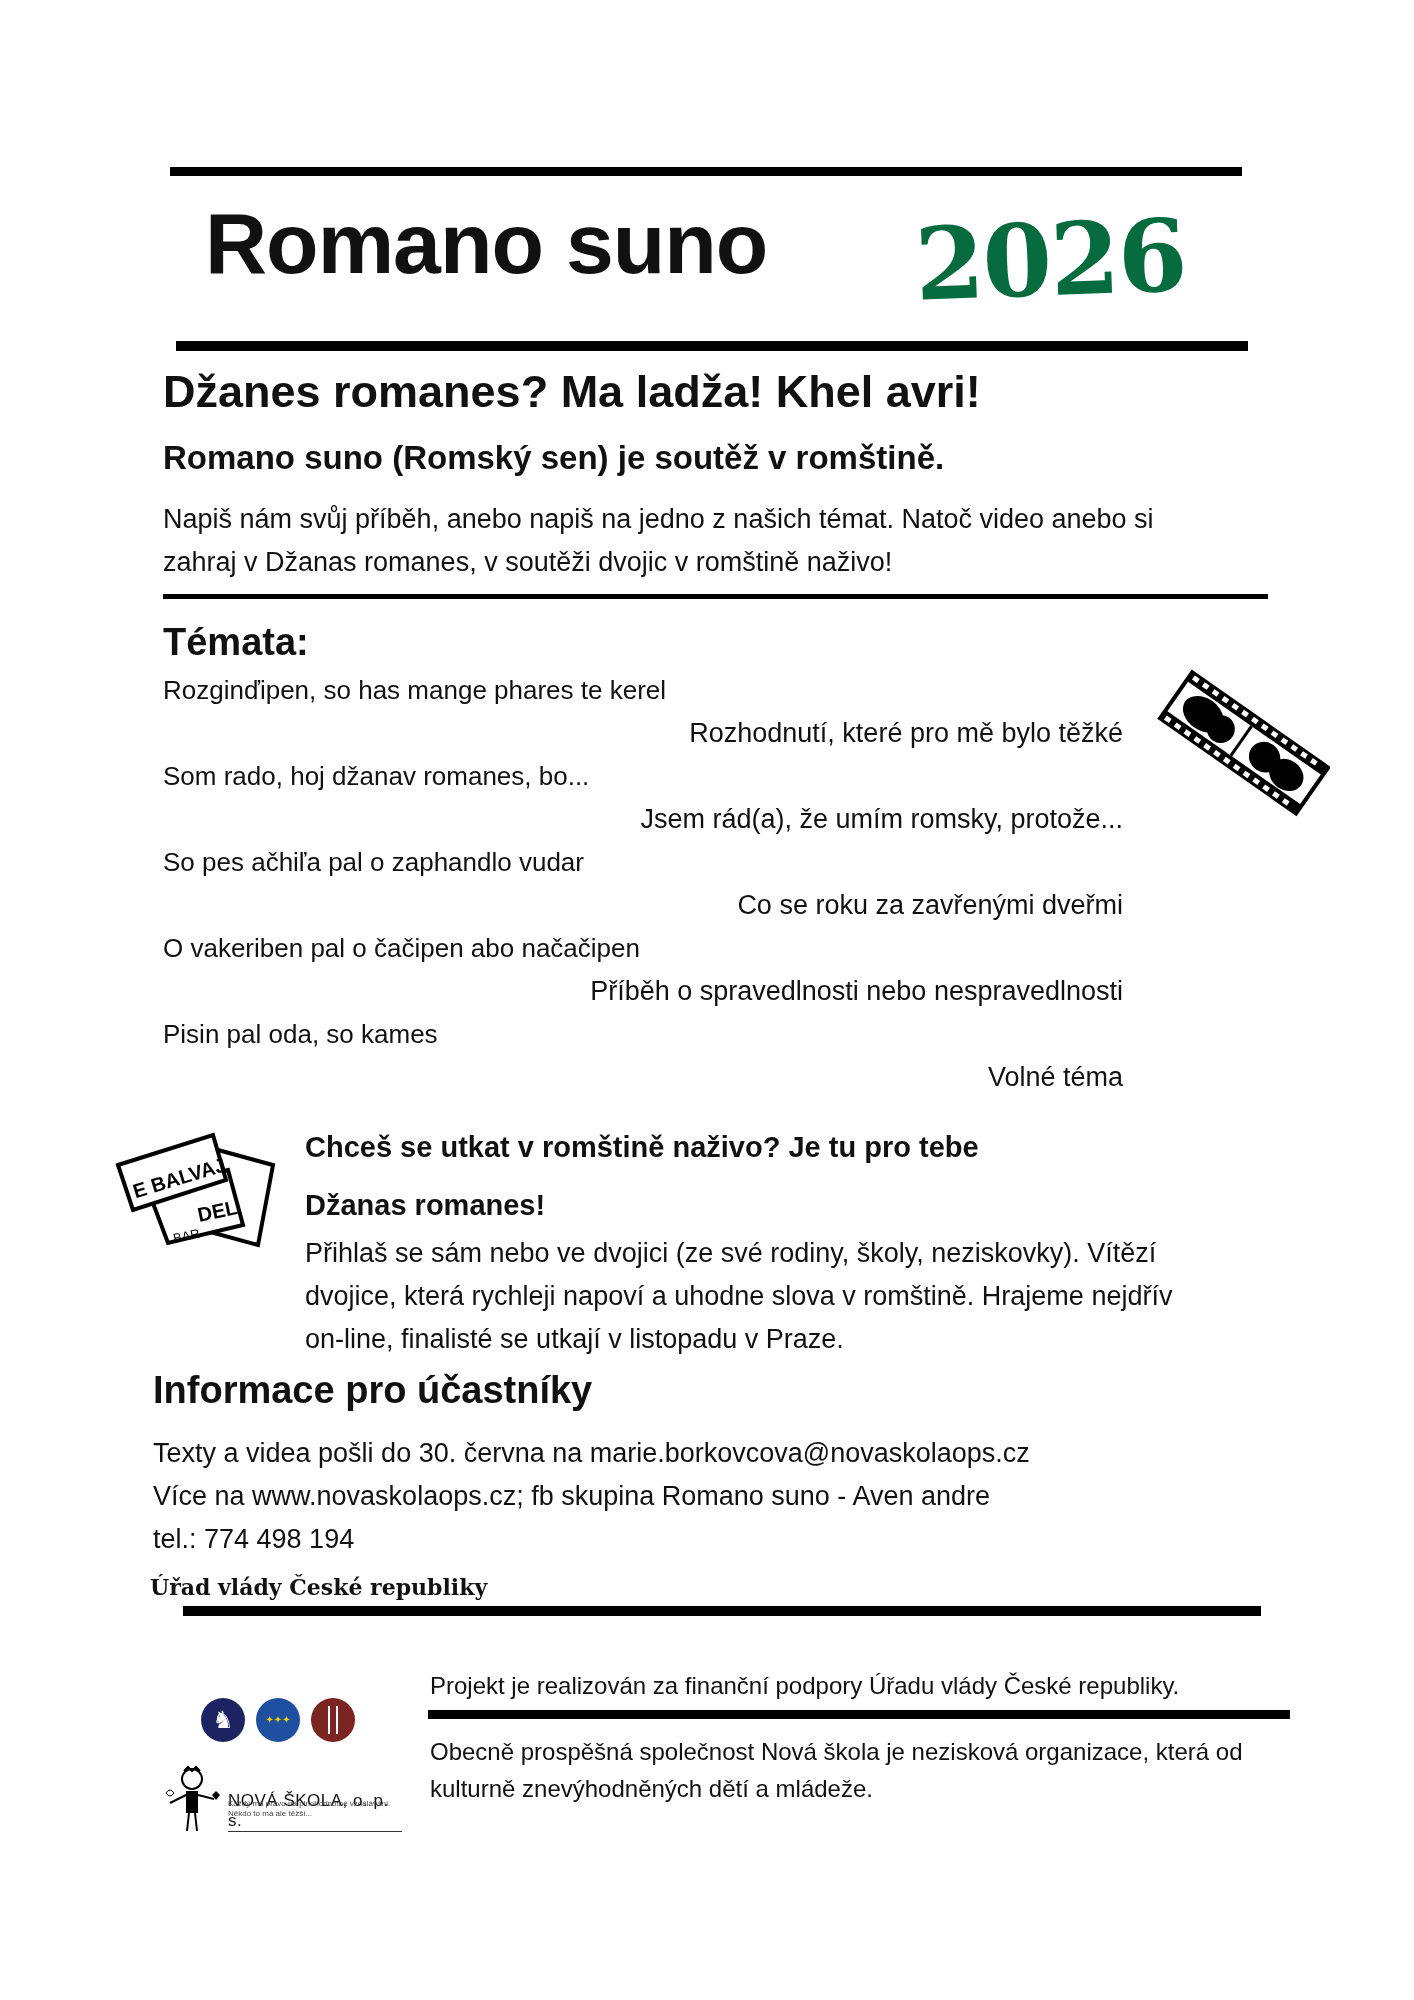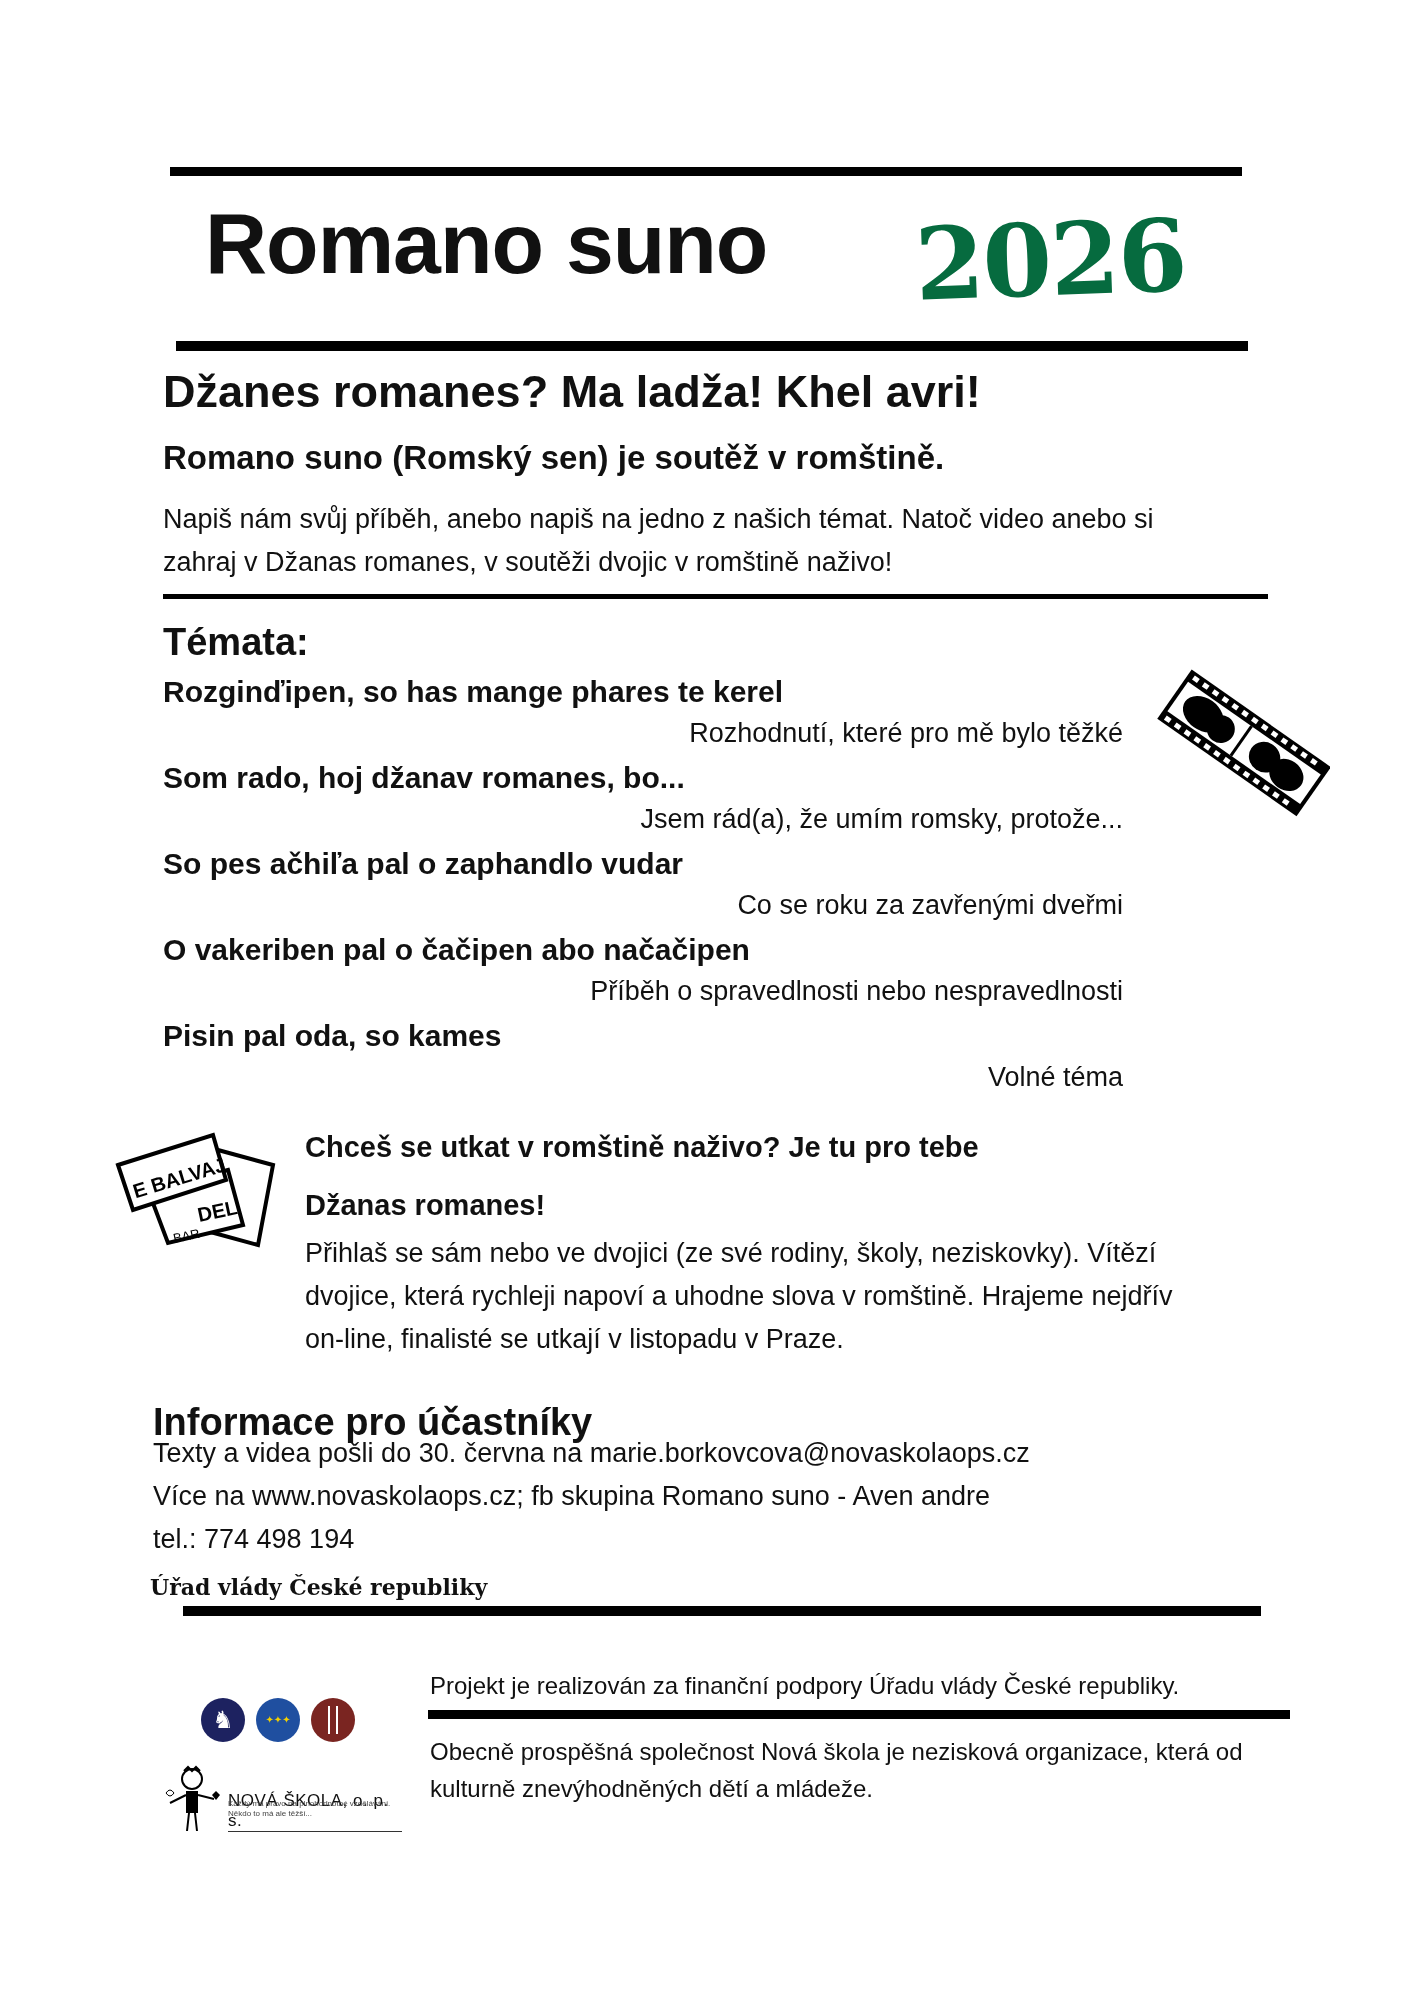--- a/index.html
+++ b/index.html
@@ -6,21 +6,21 @@
   body { width: 1414px; height: 2000px; position: relative; overflow: hidden;
          font-family: "Liberation Sans", sans-serif; color: #111; }
   .abs { position: absolute; }
   .rule { position: absolute; background: #000; }
   .title { left: 205px; top: 200px; font-size: 86px; font-weight: bold; letter-spacing: -1px; line-height: 1; }
   .year { left: 915px; top: 210px; font-family: "DejaVu Serif", serif; font-weight: bold; font-size: 100px;
           color: #066b3f; transform: rotate(-2deg); line-height: 1; letter-spacing: -2px; }
   .h1 { font-size: 45px; font-weight: bold; line-height: 1.1; }
   .h2 { font-size: 33px; font-weight: bold; line-height: 1.1; }
   .body { font-size: 27px; line-height: 43px; margin-top: 12px; }
-  .topic-ro { font-size: 30px; font-weight: bold; margin-top: 40px; }
+  .topic-ro { font-size: 26px; font-weight: normal; margin-top: 40px; }
   .topic-cz { font-size: 27px; text-align: right; width: 960px; }
   .small { font-size: 24px; line-height: 37px; }
 </style>
 </head>
 <body>
 
 <div class="rule" style="left:170px;top:167px;width:1072px;height:9px;"></div>
 <div class="abs title">Romano suno</div>
 <div class="abs year">2026</div>
 <div class="rule" style="left:176px;top:341px;width:1072px;height:10px;"></div>
@@ -101,21 +101,21 @@
 <div class="abs h2" style="left:305px;top:1118px;line-height:58px;font-size:29px;">
   <div>Chceš se utkat v romštině naživo? Je tu pro tebe</div>
   <div>Džanas romanes!</div>
 </div>
 <div class="abs body" style="left:305px;top:1220px;">
   <div>Přihlaš se sám nebo ve dvojici (ze své rodiny, školy, neziskovky). Vítězí</div>
   <div>dvojice, která rychleji napoví a uhodne slova v romštině. Hrajeme nejdřív</div>
   <div>on-line, finalisté se utkají v listopadu v Praze.</div>
 </div>
 
-<div class="abs h2" style="left:153px;top:1370px;font-size:38px;margin-top:32px;">Informace pro účastníky</div>
+<div class="abs h2" style="left:153px;top:1370px;font-size:38px;">Informace pro účastníky</div>
 <div class="abs body" style="left:153px;top:1420px;">
   <div>Texty a videa pošli do 30. června na marie.borkovcova@novaskolaops.cz</div>
   <div>Více na www.novaskolaops.cz; fb skupina Romano suno - Aven andre</div>
   <div>tel.: 774 498 194</div>
 </div>
 <div class="rule" style="left:183px;top:1606px;width:1078px;height:10px;"></div>
 
 <div class="abs" style="left:150px;top:1574px;font-family:'DejaVu Serif',serif;font-weight:bold;font-size:22px;">Úřad vlády České republiky</div>
 <div class="abs" style="left:201px;top:1698px;display:flex;gap:11px;">
   <div style="width:44px;height:44px;border-radius:50%;background:#1d2260;color:#fff;font-size:24px;text-align:center;line-height:44px;">♞</div>

